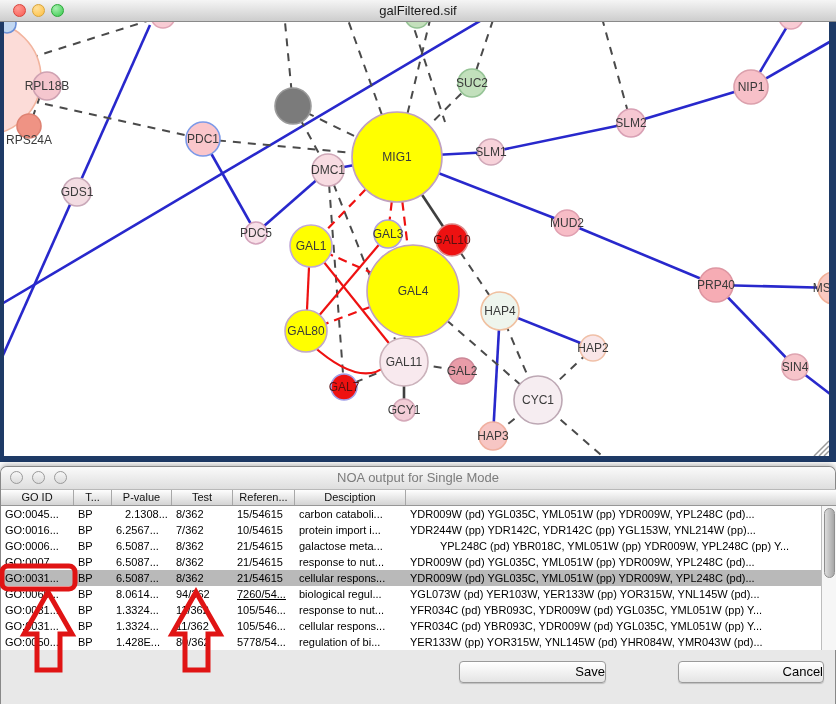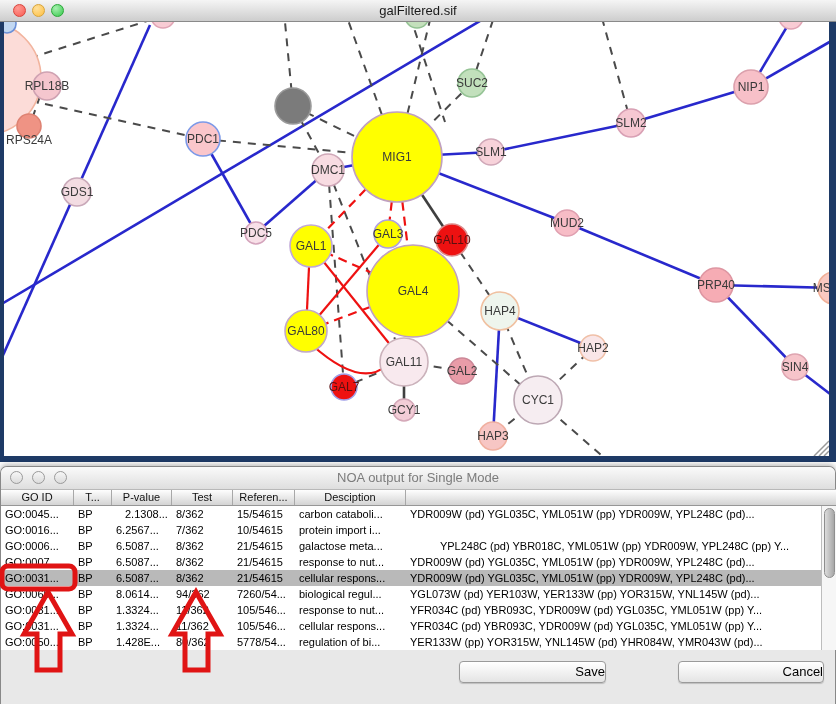--- a/index.html
+++ b/index.html
@@ -211,20 +211,21 @@
         <div class="tcell" style="left: 298px; width: 105px;">carbon cataboli...</div>
         <div class="tcell" style="left: 409px; width: 409px;">YDR009W (pd) YGL035C, YML051W (pp) YDR009W, YPL248C (pd)...</div>
       </div>
       <div class="trow" style="top: 16px;">
         <div class="tcell" style="left: 4px; width: 67px;">GO:0016...</div>
         <div class="tcell" style="left: 77px; width: 32px;">BP</div>
         <div class="tcell" style="left: 115px; width: 54px;">6.2567...</div>
         <div class="tcell" style="left: 175px; width: 55px;">7/362</div>
         <div class="tcell" style="left: 236px; width: 56px;">10/54615</div>
         <div class="tcell" style="left: 298px; width: 105px;">protein import i...</div>
+        <div class="tcell" style="left: 409px; width: 409px;">YDR244W (pp) YDR142C, YDR142C (pp) YGL153W, YNL214W (pp)...</div>
       </div>
       <div class="trow" style="top: 32px;">
         <div class="tcell" style="left: 4px; width: 67px;">GO:0006...</div>
         <div class="tcell" style="left: 77px; width: 32px;">BP</div>
         <div class="tcell" style="left: 115px; width: 54px;">6.5087...</div>
         <div class="tcell" style="left: 175px; width: 55px;">8/362</div>
         <div class="tcell" style="left: 236px; width: 56px;">21/54615</div>
         <div class="tcell" style="left: 298px; width: 105px;">galactose meta...</div>
         <div class="tcell" style="left: 409px; width: 409px; text-align: center;">YPL248C (pd) YBR018C, YML051W (pp) YDR009W, YPL248C (pp) Y...</div>
       </div>
@@ -244,21 +245,21 @@
         <div class="tcell" style="left: 175px; width: 55px;">8/362</div>
         <div class="tcell" style="left: 236px; width: 56px;">21/54615</div>
         <div class="tcell" style="left: 298px; width: 105px;">cellular respons...</div>
         <div class="tcell" style="left: 409px; width: 409px;">YDR009W (pd) YGL035C, YML051W (pp) YDR009W, YPL248C (pd)...</div>
       </div>
       <div class="trow" style="top: 80px;">
         <div class="tcell" style="left: 4px; width: 67px;">GO:0065...</div>
         <div class="tcell" style="left: 77px; width: 32px;">BP</div>
         <div class="tcell" style="left: 115px; width: 54px;">8.0614...</div>
         <div class="tcell" style="left: 175px; width: 55px;">94/362</div>
-        <div class="tcell" style="left: 236px; width: 56px;">7260/54...</div>
+        <div class="tcell" style="left: 236px; width: 56px; text-decoration: underline;">7260/54...</div>
         <div class="tcell" style="left: 298px; width: 105px;">biological regul...</div>
         <div class="tcell" style="left: 409px; width: 409px;">YGL073W (pd) YER103W, YER133W (pp) YOR315W, YNL145W (pd)...</div>
       </div>
       <div class="trow" style="top: 96px;">
         <div class="tcell" style="left: 4px; width: 67px;">GO:0031...</div>
         <div class="tcell" style="left: 77px; width: 32px;">BP</div>
         <div class="tcell" style="left: 115px; width: 54px;">1.3324...</div>
         <div class="tcell" style="left: 175px; width: 55px;">11/362</div>
         <div class="tcell" style="left: 236px; width: 56px;">105/546...</div>
         <div class="tcell" style="left: 298px; width: 105px;">response to nut...</div>

